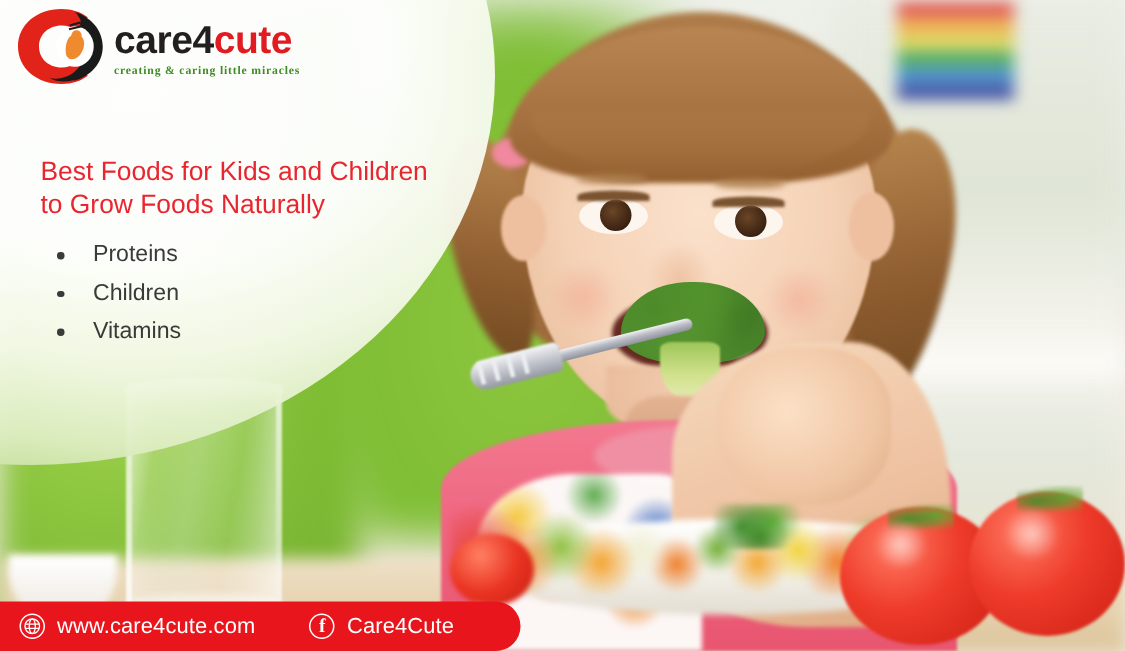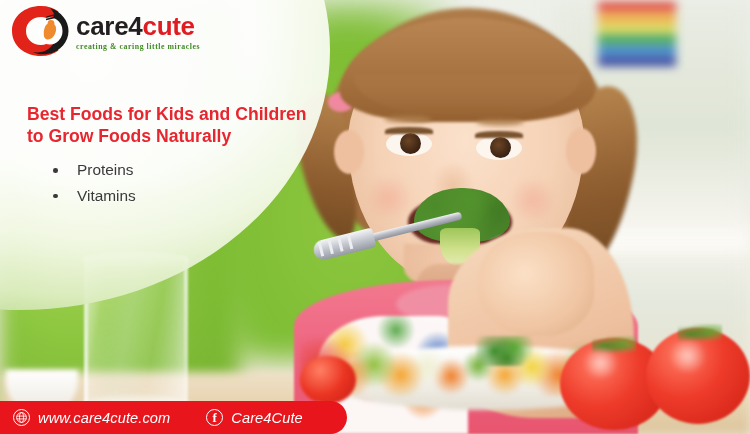--- a/index.html
+++ b/index.html
@@ -335,25 +335,25 @@
   .logo-name .dark { color:#231f20; }
   .logo-name .red { color:#e01b22; }
   .logo-tag {
     margin-top:3px; font-family:"Liberation Serif", serif;
     font-size:7.8px; font-weight:bold; color:#3f8b22; letter-spacing:.55px;
     white-space:nowrap;
   }
 
   .headline {
     position:absolute; left:27px; top:103px; width:300px;
-    font-size:17.6px; line-height:22px; color:#e8262f; font-weight:bold;
+    font-size:17.6px; line-height:22px; color:#e8262f; font-weight:normal;
     text-shadow:0 0 1px rgba(255,255,255,.7);
   }
   .bullets {
-    position:absolute; left:49px; top:157px; width:280px;
+    position:absolute; left:34px; top:157px; width:280px;
     list-style:none;
   }
   .bullets li {
     position:relative; padding-left:28px;
     font-size:15.4px; line-height:25.5px; color:#3a3a3a;
   }
   .bullets li::before {
     content:""; position:absolute; left:4px; top:11px;
     width:4.6px; height:4.6px; border-radius:50%; background:#3a3a3a;
   }
@@ -362,21 +362,21 @@
   .footer {
     position:absolute; left:0; top:401px; height:33px; width:347px;
     background:#e8151c;
     border-radius:0 17px 17px 0;
     display:flex; align-items:center;
   }
   .footer-item { display:flex; align-items:center; white-space:nowrap; }
   .footer-item.site { margin-left:13px; }
   .footer-item.fb { margin-left:36px; }
   .footer-item .lbl {
-    color:#ffffff; font-size:14.6px; margin-left:8px; letter-spacing:.1px;font-style:italic;
+    color:#ffffff; font-size:14.6px; margin-left:8px; letter-spacing:.1px;
   }
   .ico {
     width:17px; height:17px; border-radius:50%;
     border:1.6px solid #ffffff;
     display:flex; align-items:center; justify-content:center;
     flex:0 0 auto;
   }
   .ico svg { display:block; }
   .ico .fchar {
     color:#ffffff; font-family:"Liberation Serif", serif;
@@ -503,20 +503,21 @@
     </div>
   </div>
 
   <div class="headline">
     <div>Best Foods for Kids and Children</div>
     <div>to Grow Foods Naturally</div>
   </div>
 
   <ul class="bullets">
     <li>Proteins</li>
+    <li>Children</li>
     <li>Vitamins</li>
   </ul>
 
   <div class="footer">
     <div class="footer-item site">
       <span class="ico">
         <svg viewBox="0 0 14 14" width="11" height="11" aria-hidden="true">
           <circle cx="7" cy="7" r="6.2" fill="none" stroke="#ffffff" stroke-width="1.2"></circle>
           <ellipse cx="7" cy="7" rx="2.6" ry="6.2" fill="none" stroke="#ffffff" stroke-width="1.1"></ellipse>
           <path d="M1 5.2 H13 M1 8.8 H13" stroke="#ffffff" stroke-width="1.1" fill="none"></path>

